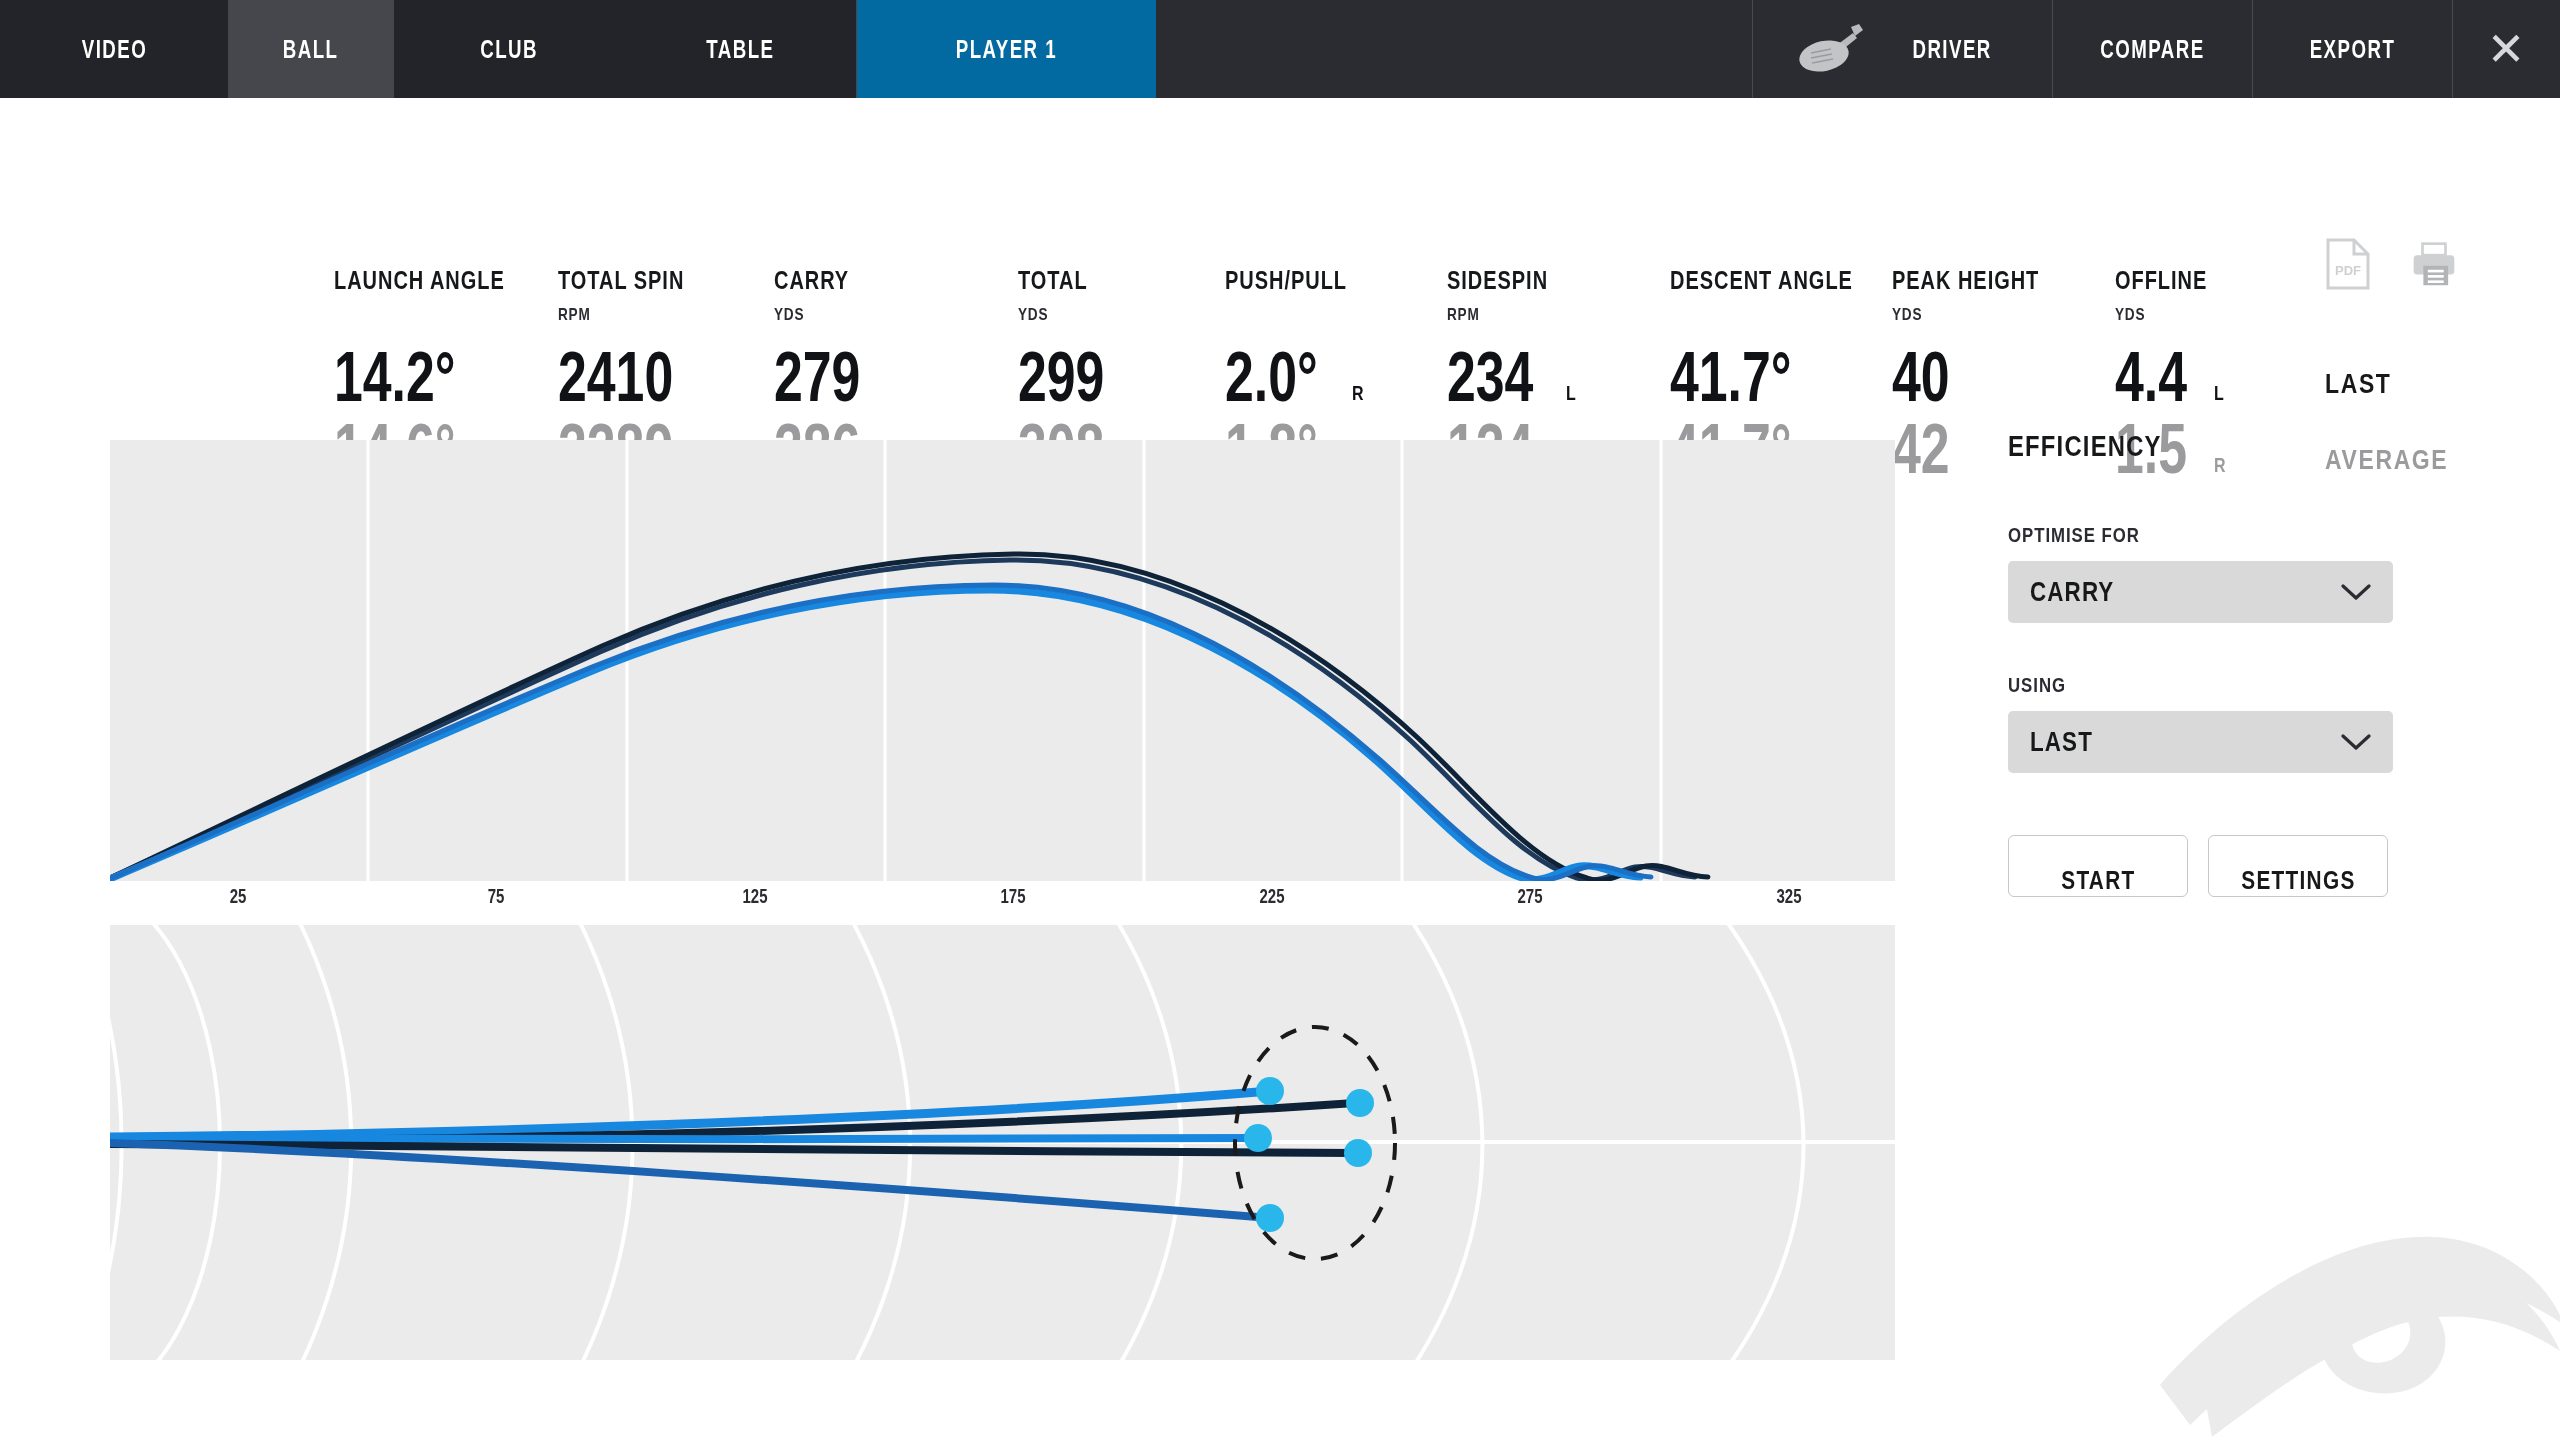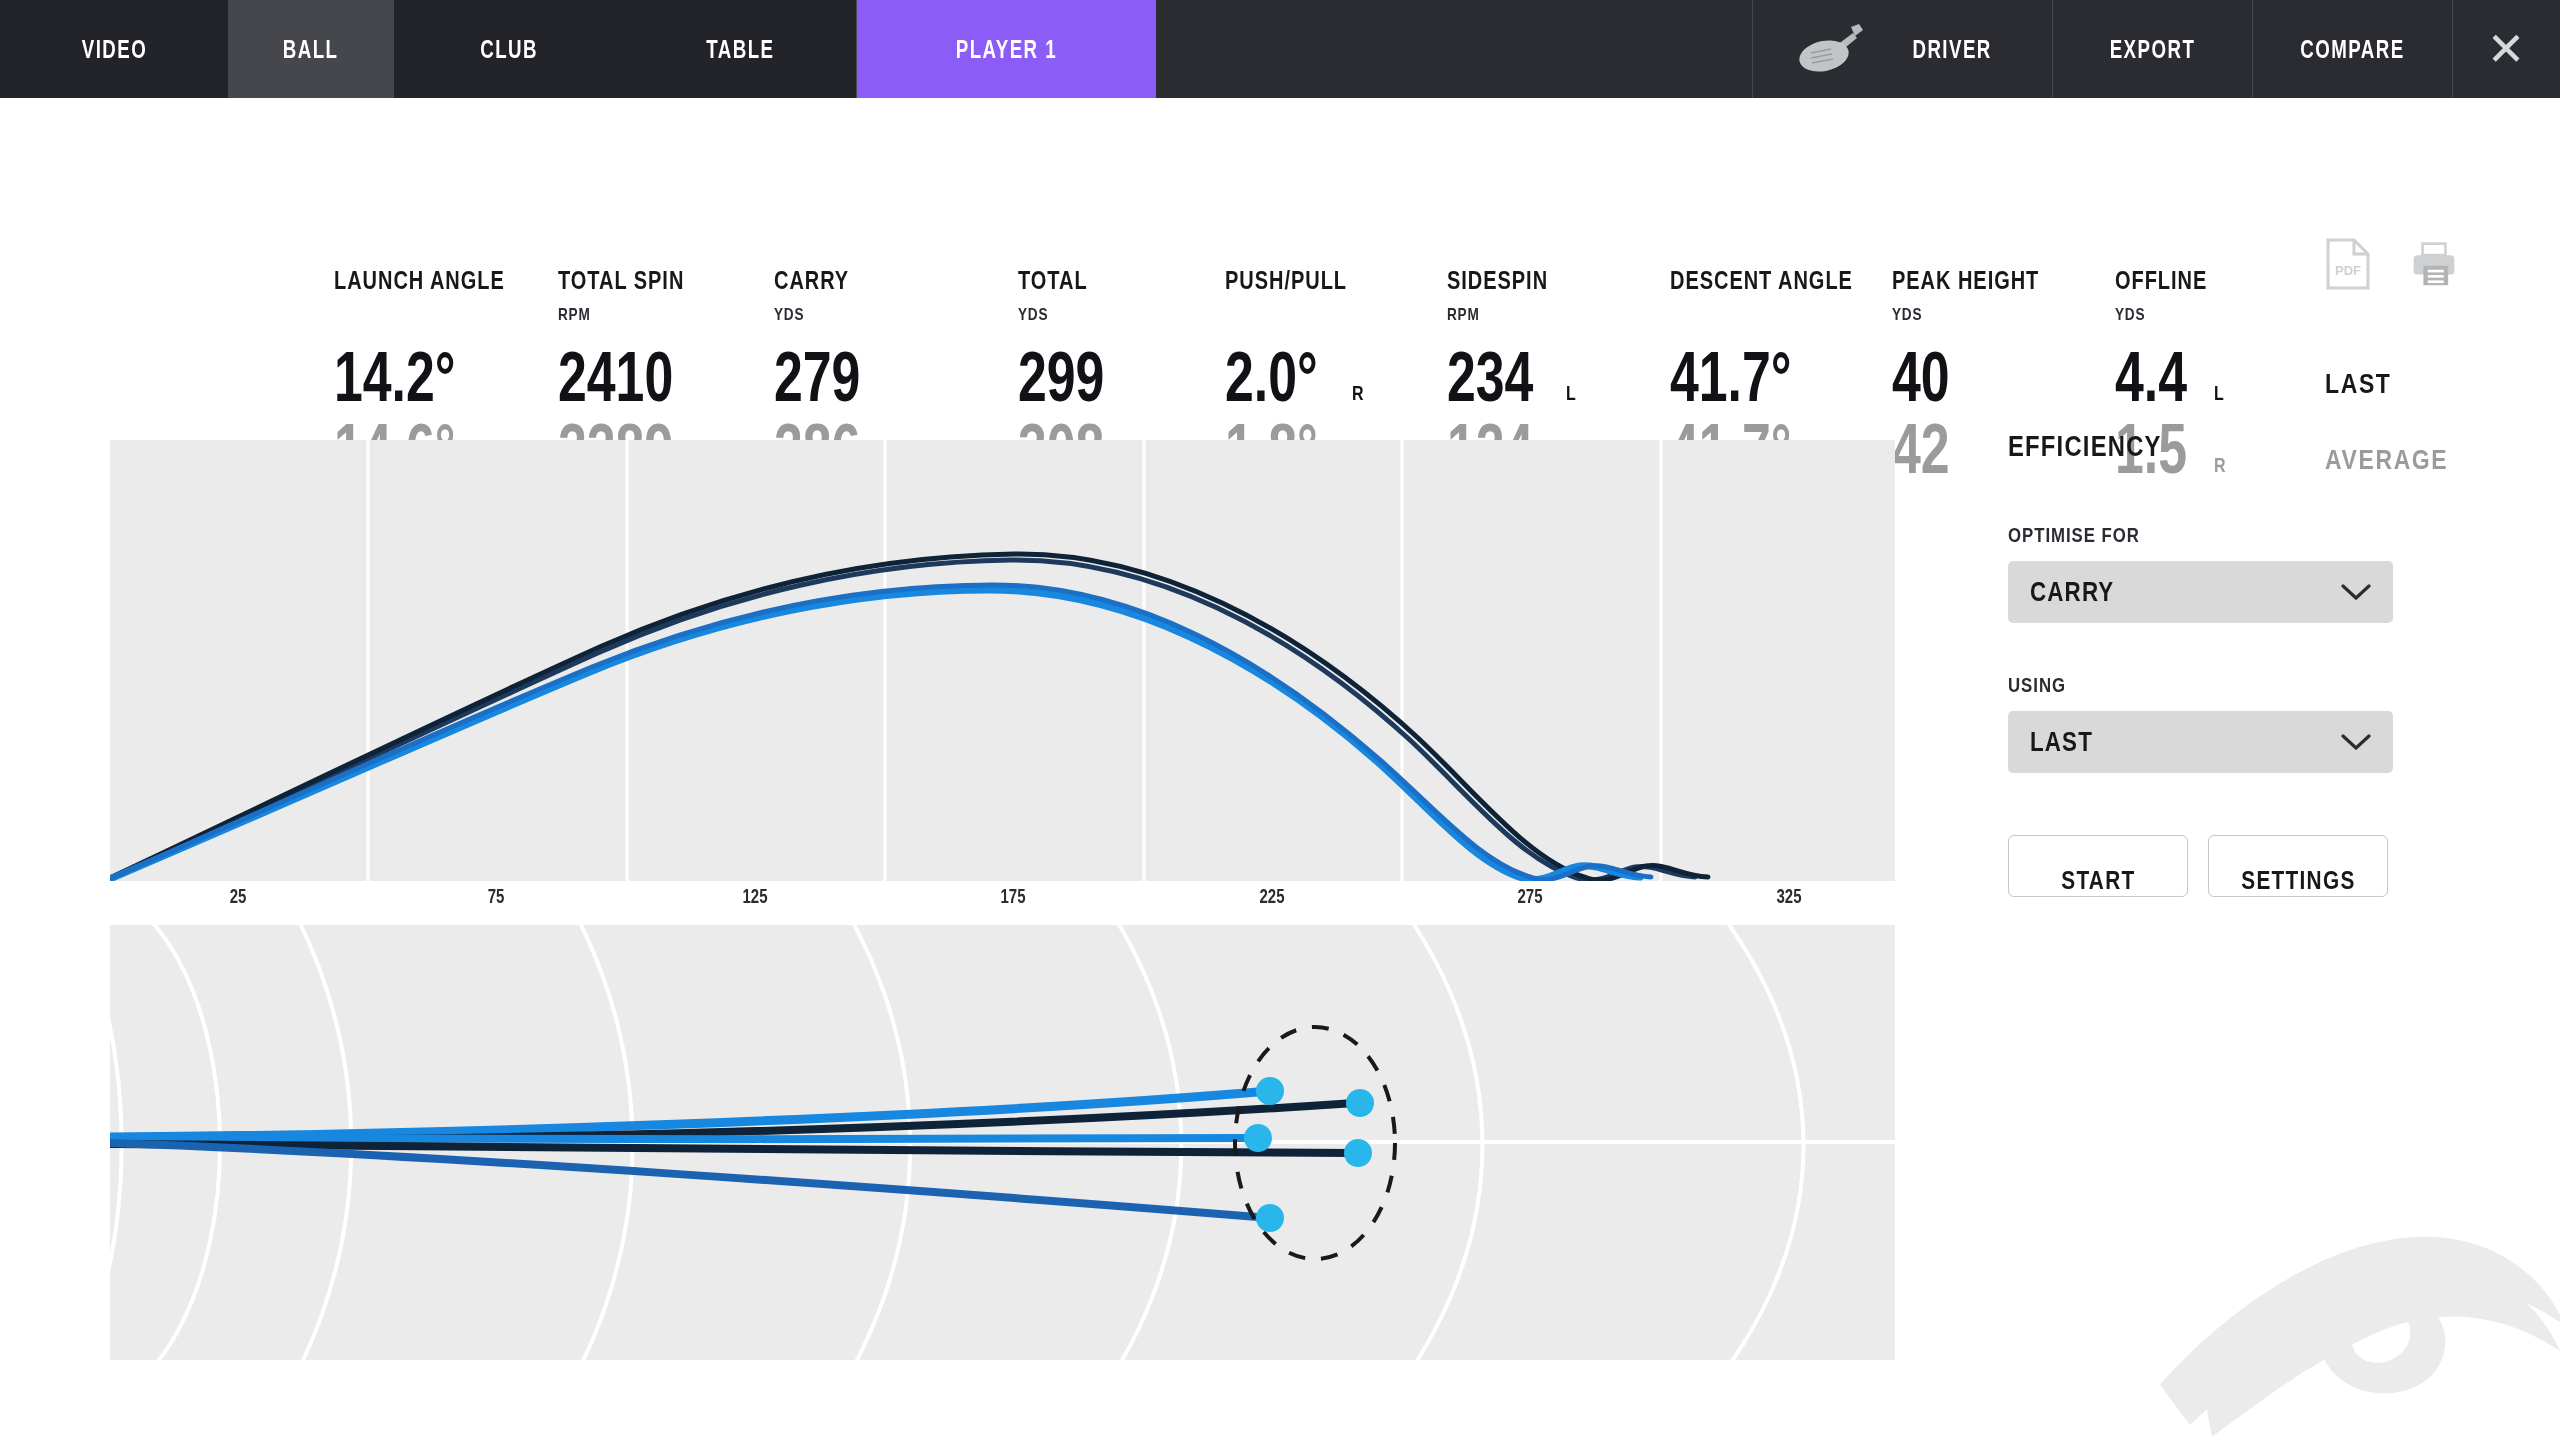--- a/index.html
+++ b/index.html
@@ -22,21 +22,21 @@
     font-family: "Liberation Sans Narrow", "Liberation Sans", sans-serif;
     transform: scaleX(0.72); transform-origin: center;
     white-space: nowrap; cursor: pointer; user-select: none;
   }
   .nav-cell {
     display: flex; align-items: center; justify-content: center;
     position: relative; height: 98px;
   }
   .nav-cell.dark   { background: #232429; }
   .nav-cell.active { background: #46474d; }
-  .nav-cell.mid    { background: #8b5cf6; }
+  .nav-cell.mid    { background: #0369a1; }
   .nav-cell.sep::before {
     content: ""; position: absolute; left: 0; top: 0; bottom: 0; width: 1px;
     background: #474850;
   }
   .w-video   { width: 228px; }
   .w-ball    { width: 166px; }
   .w-club    { width: 230px; }
   .w-table   { width: 232px; }
   .w-player  { width: 300px; }
   .nav-spacer { flex: 1 1 auto; background: #2b2c32; height: 98px; }
@@ -191,25 +191,25 @@
         <path d="M56 10 L60 15 L44 28 L40 22 Z" fill="#b9babd"></path>
         <ellipse cx="27" cy="33" rx="25" ry="15" fill="#c3c4c7" transform="rotate(-12 27 33)"></ellipse>
         <g stroke="#9a9b9f" stroke-width="1.4">
           <line x1="14" y1="30" x2="34" y2="26"></line>
           <line x1="14" y1="35" x2="35" y2="31"></line>
           <line x1="15" y1="40" x2="36" y2="36"></line>
         </g>
       </svg>
       <div class="nav-tab">DRIVER</div>
     </div>
+    <div class="nav-cell nav-compare sep">
+      <div class="nav-tab">COMPARE</div>
+    </div>
     <div class="nav-cell nav-export sep">
       <div class="nav-tab">EXPORT</div>
-    </div>
-    <div class="nav-cell nav-compare sep">
-      <div class="nav-tab">COMPARE</div>
     </div>
     <div class="nav-cell nav-close sep">
       <div class="close-glyph">✕</div>
     </div>
   </div>
 
   <div class="metrics">
 
 
     <div class="metric" style="left:334px">

